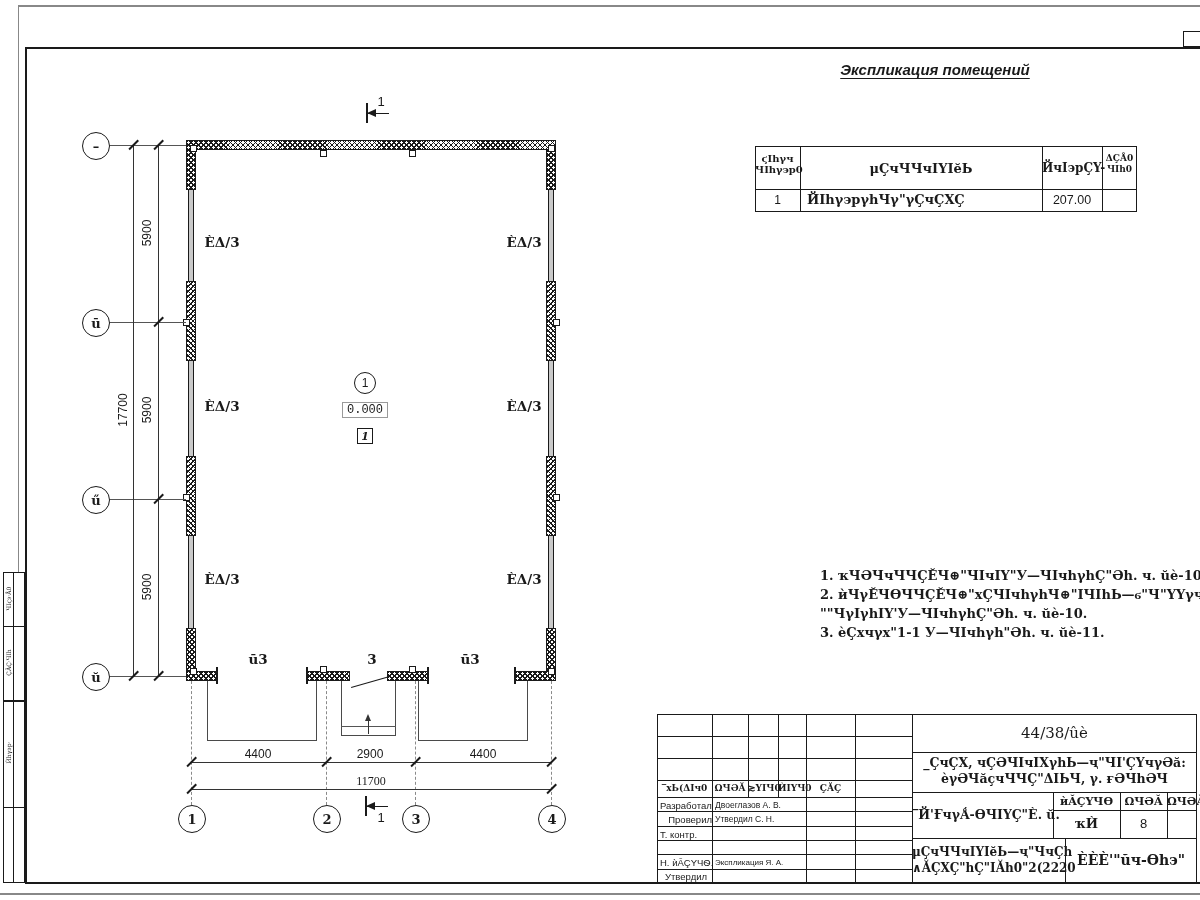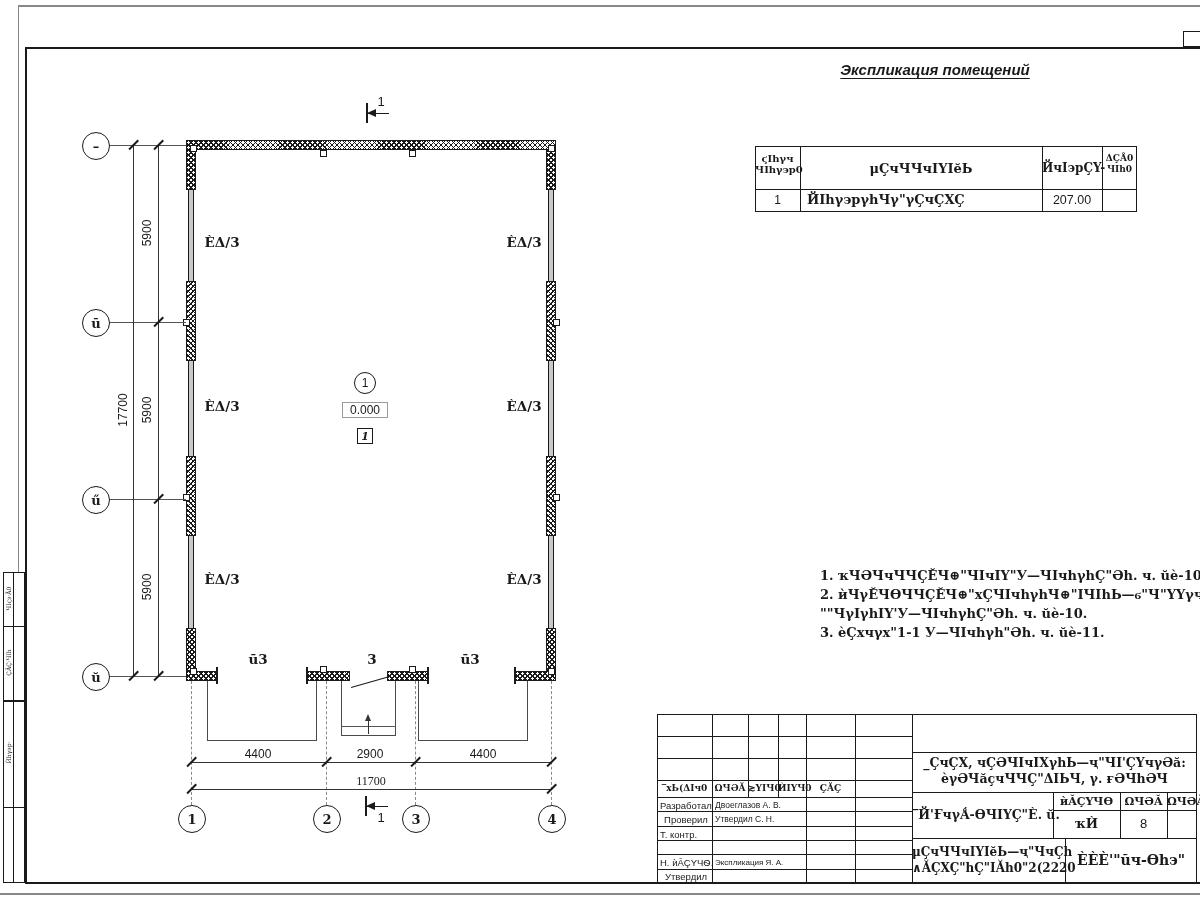--- a/index.html
+++ b/index.html
@@ -200,21 +200,21 @@
   <div class="arrow-left" style="left:367px;top:109px;"></div>
   <div class="dt" style="left:374px;top:94px;width:14px;font-size:13px;">1</div>
   <div class="ln" style="left:365px;top:796px;width:1.5px;height:20px;"></div>
   <div class="ln" style="left:366px;top:806px;width:22px;height:1px;"></div>
   <div class="arrow-left" style="left:366px;top:802px;"></div>
   <div class="dt" style="left:374px;top:810px;width:14px;font-size:13px;">1</div>
 
   <div class="a" style="left:354px;top:372px;width:22px;height:22px;border:1px solid #1a1a1a;border-radius:50%;display:flex;align-items:center;justify-content:center;font-size:12px;">
       <span>1</span>
     </div>
-  <div class="a" style="left:342px;top:402px;width:46px;height:16px;border:1px solid #9a9a9a;display:flex;align-items:center;justify-content:center;font-size:12px;">0.000</div>
+  <div class="a" style="left:342px;top:402px;width:46px;height:16px;border:1px solid #9a9a9a;display:flex;align-items:center;justify-content:center;font-size:12px;font-family:Liberation Mono, monospace;">0.000</div>
   <div class="a" style="left:357px;top:428px;width:16px;height:16px;border:1.5px solid #1a1a1a;display:flex;align-items:center;justify-content:center;font:italic bold 11px 'DejaVu Serif',serif;">
       <span>1</span>
     </div>
 
   <div class="rl" style="left:192px;top:234px;width:60px;">ÈΔ/3</div>
   <div class="rl" style="left:494px;top:234px;width:60px;">ÈΔ/3</div>
   <div class="rl" style="left:192px;top:398px;width:60px;">ÈΔ/3</div>
   <div class="rl" style="left:494px;top:398px;width:60px;">ÈΔ/3</div>
   <div class="rl" style="left:192px;top:571px;width:60px;">ÈΔ/3</div>
   <div class="rl" style="left:494px;top:571px;width:60px;">ÈΔ/3</div>
@@ -241,35 +241,36 @@
   <div class="ln" style="left:657px;top:869px;width:255px;height:1px;"></div>
 
   <div class="tbtext g" style="left:657px;top:783px;width:55px;font-size:9px;">‾хЬ(ΔIч0</div>
   <div class="tbtext g" style="left:712px;top:783px;width:36px;font-size:9px;">ΩЧӘĂ</div>
   <div class="tbtext g" style="left:748px;top:783px;width:30px;font-size:9px;text-align:right;">≳YIЧ0</div>
   <div class="tbtext g" style="left:778px;top:783px;width:28px;font-size:9px;">ЍIYЧ0</div>
   <div class="tbtext g" style="left:806px;top:783px;width:49px;font-size:9px;">ÇĂÇ</div>
 
   <div class="tbtext" style="left:660px;top:800px;width:52px;text-align:left;font-size:9.5px;">Разработал</div>
   <div class="tbtext" style="left:715px;top:800px;width:90px;text-align:left;font-size:8.5px;">Двоеглазов А. В.</div>
-  <div class="tbtext" style="left:660px;top:814px;width:52px;text-align:center;font-size:9.5px;">Проверил</div>
+  <div class="tbtext" style="left:660px;top:814px;width:52px;text-align:right;font-size:9.5px;">Проверил</div>
   <div class="tbtext" style="left:715px;top:814px;width:90px;text-align:left;font-size:8.5px;">Утвердил С. Н.</div>
   <div class="tbtext" style="left:660px;top:829px;width:52px;text-align:left;font-size:9.5px;">Т. контр.</div>
   <div class="tbtext" style="left:660px;top:857px;width:52px;text-align:left;font-size:9.5px;">Н. ѝĂÇYЧѲ.</div>
   <div class="tbtext" style="left:715px;top:858px;width:90px;text-align:left;font-size:8px;">Экспликация Я. А.</div>
   <div class="tbtext" style="left:660px;top:871px;width:52px;text-align:center;font-size:9.5px;">Утвердил</div>
 
   <div class="ln" style="left:912px;top:752px;width:285px;height:1.3px;"></div>
   <div class="ln" style="left:912px;top:792px;width:285px;height:1.3px;"></div>
   <div class="ln" style="left:912px;top:838px;width:285px;height:1.3px;"></div>
   <div class="ln" style="left:1053px;top:792px;width:1.3px;height:46px;"></div>
   <div class="ln" style="left:1120px;top:792px;width:1px;height:46px;"></div>
   <div class="ln" style="left:1167px;top:792px;width:1px;height:46px;"></div>
   <div class="ln" style="left:1053px;top:810px;width:144px;height:1px;"></div>
   <div class="ln" style="left:1065px;top:838px;width:1px;height:45px;"></div>
+  <div class="tbtext g" style="left:912px;top:724px;width:285px;font-size:15px;font-weight:normal;">44/38/ûè</div>
   <div class="tbtext g" style="left:912px;top:755px;width:285px;font-size:12.5px;">_ÇчÇX, чÇӘЧIчIXγhЬ—ҷ"ЧI'ÇYчγӘă:</div>
   <div class="tbtext g" style="left:912px;top:771px;width:285px;font-size:12.5px;">ѐγӘЧăçчЧЧÇ"ΔIЬЧ, γ. ғӘЧhӘЧ</div>
   <div class="tbtext g" style="left:912px;top:807px;width:141px;font-size:12.5px;">‾Й'ҒчγǺ-ѲЧIYÇ"È. ŭ.</div>
   <div class="tbtext g" style="left:1053px;top:795px;width:67px;font-size:11px;">ѝĂÇYЧѲ</div>
   <div class="tbtext g" style="left:1120px;top:795px;width:47px;font-size:11px;">ΩЧӘĂ</div>
   <div class="tbtext g" style="left:1167px;top:795px;width:44px;font-size:11px;">ΩЧӘĂIY</div>
   <div class="tbtext g" style="left:1053px;top:816px;width:67px;font-size:13px;">ҡЍ</div>
   <div class="tbtext" style="left:1120px;top:816px;width:47px;font-size:13px;">8</div>
   <div class="tbtext g" style="left:912px;top:845px;width:153px;font-size:12px;">μÇчЧЧчIYIĕЬ—ҷ"ЧчÇh</div>
   <div class="tbtext g" style="left:912px;top:861px;width:153px;font-size:12px;">∧ĂÇXÇ"hÇ"IĂh0"2(2220</div>

